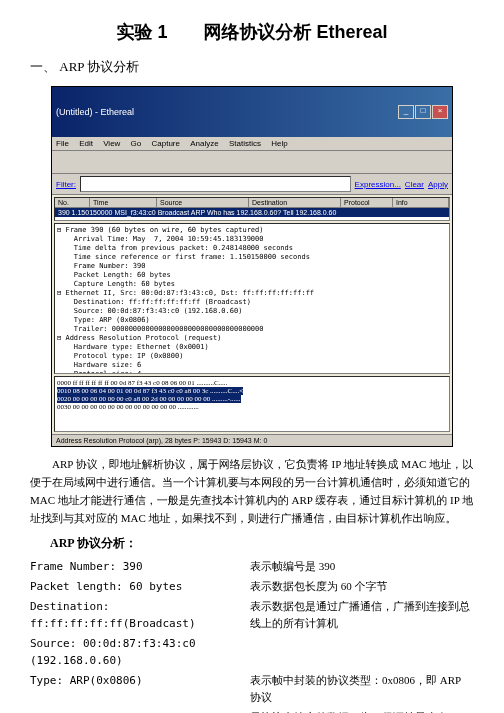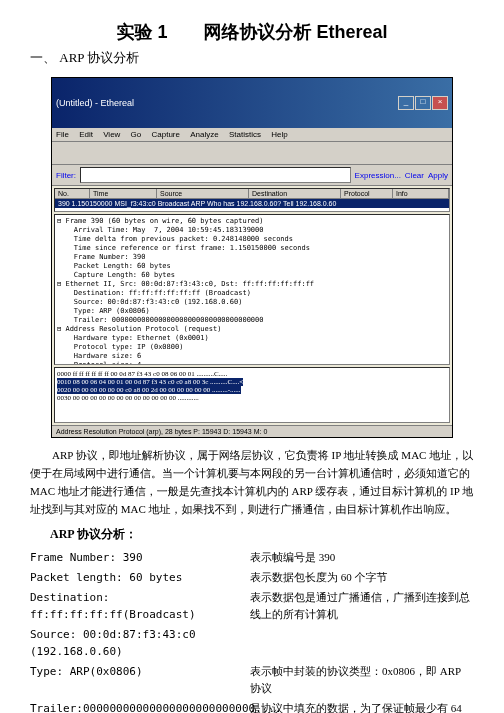--- a/index.html
+++ b/index.html
@@ -7,21 +7,21 @@
     padding: 20px 30px;
     font-family: SimSun, serif;
     font-size: 12px;
     background: white;
     width: 444px;
   }
   .title {
     text-align: center;
     font-size: 18px;
     font-weight: bold;
-    margin-bottom: 5px;
+    margin-bottom: 14px;
     font-family: SimHei, sans-serif;
   }
   .section {
     font-size: 13px;
     margin-bottom: 10px;
   }
   .screenshot {
     border: 1px solid #000;
     margin: 8px auto;
     width: 400px;
@@ -90,20 +90,21 @@
     gap: 4px;
   }
   .filter-input {
     flex: 1;
     height: 14px;
     background: white;
     border: 1px inset #808080;
   }
   .filter-link {
     color: #0000ee;
+    text-decoration: underline;
   }
   .pane {
     background: white;
     border: 1px inset #808080;
     margin: 2px;
     overflow: hidden;
   }
   .listpane {
     height: 22px;
   }

